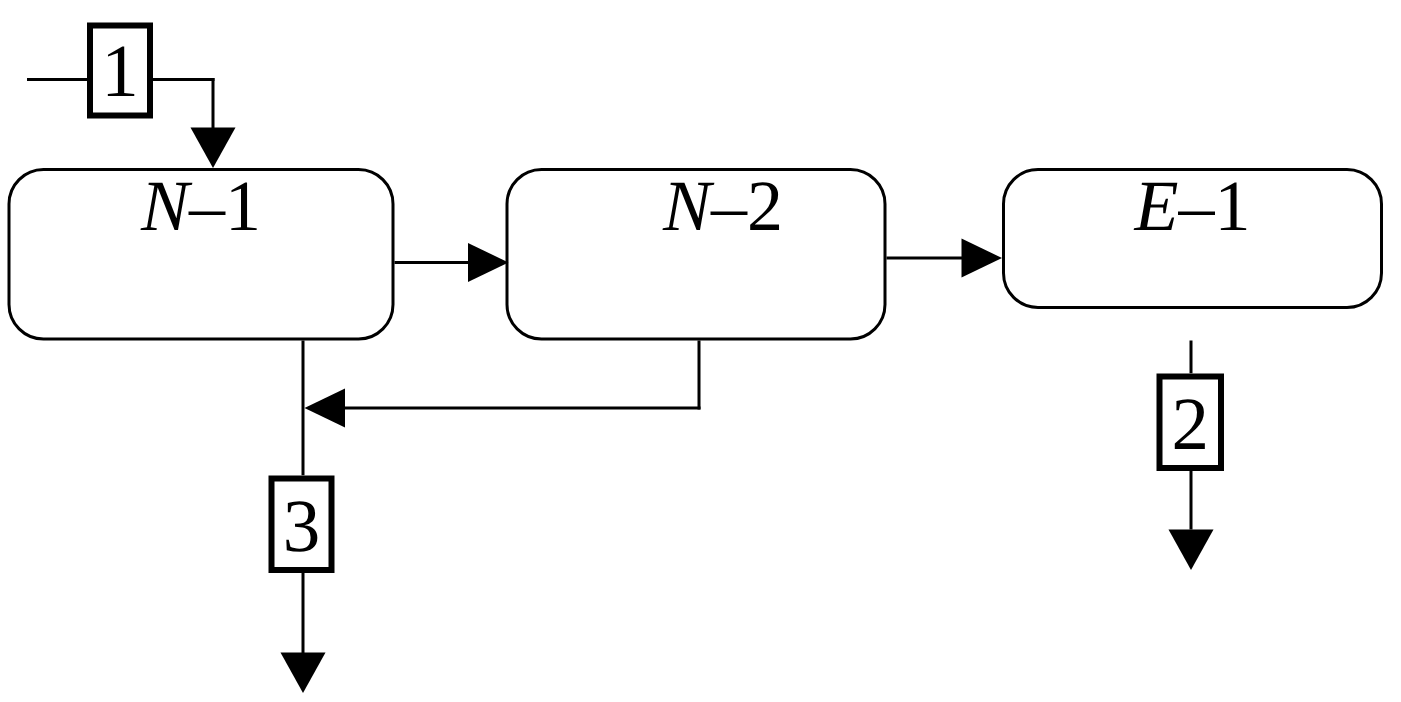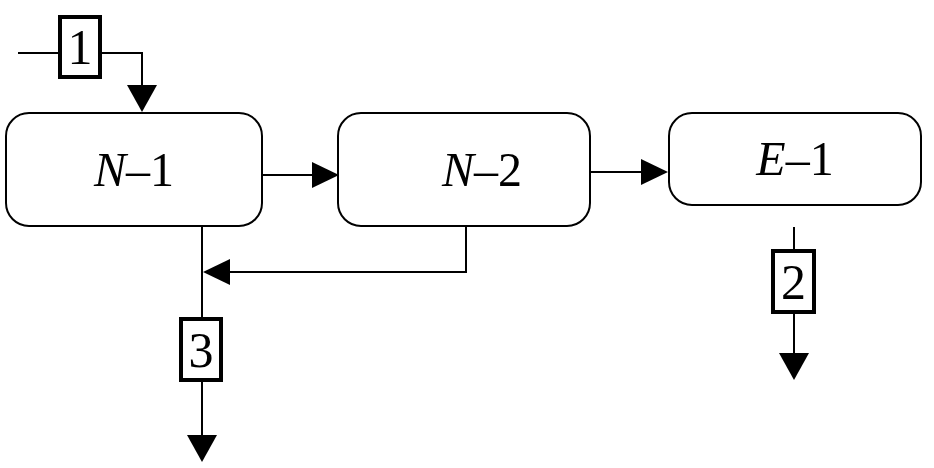--- a/index.html
+++ b/index.html
@@ -17,21 +17,21 @@
     font-family: "Liberation Serif", serif;
   }
   
   .block {
     position: absolute;
     box-sizing: border-box;
     border: 2px solid var(--line);
     border-radius: 24px;
     background: var(--background);
     display: flex;
-    align-items: center;
+    align-items: flex-start;
     justify-content: center;
   }
   .block-label {
     font-size: 48px;
     color: var(--text);
     line-height: 1;
     white-space: nowrap;
   }
   .block-label .letter { font-style: italic; }
   .block-label .suffix { font-style: normal; }

